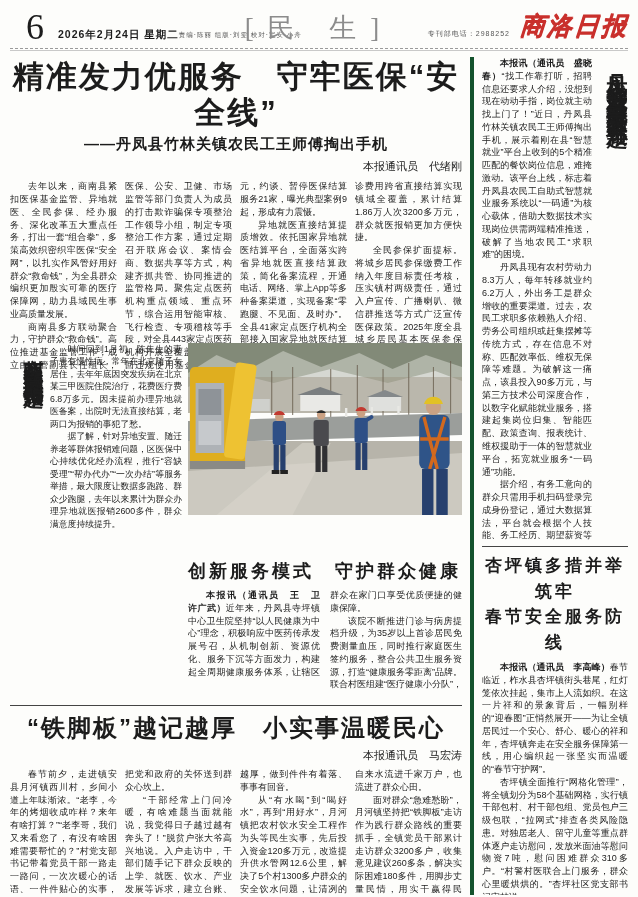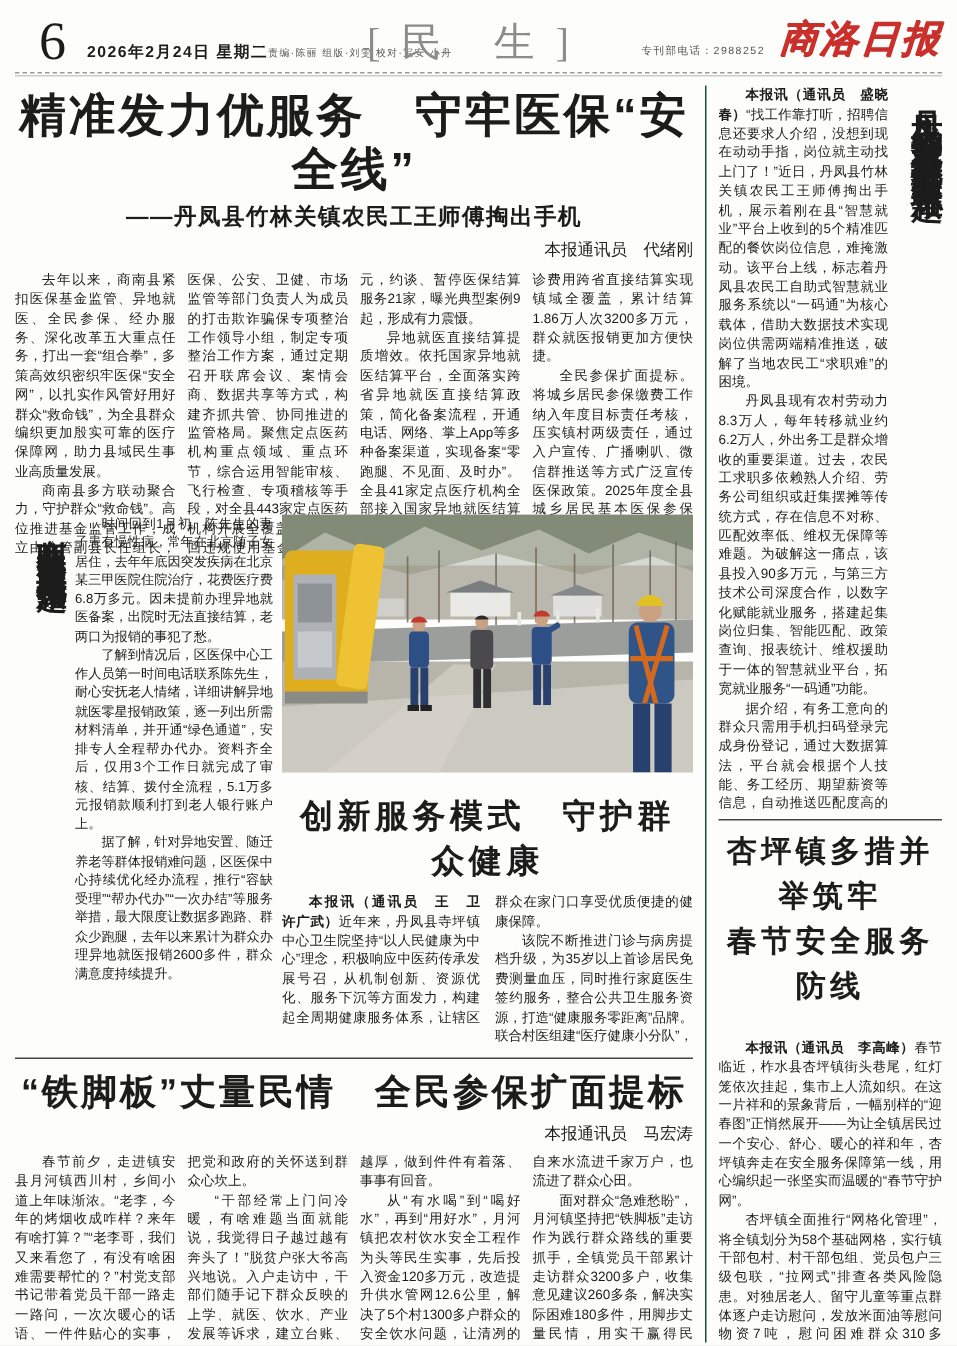--- a/index.html
+++ b/index.html
@@ -20,21 +20,21 @@
     font-size:27px;color:#8c8c8c;letter-spacing:14px;font-family:"Liberation Serif",serif;}
   .hdr-right{margin-left:auto;display:flex;align-items:flex-end;gap:10px;padding-bottom:2px;}
   .phone{font-size:7px;color:#555;letter-spacing:1px;padding-bottom:3px;}
   .masthead{font-size:25px;font-weight:bold;color:#c9302c;font-style:italic;
     letter-spacing:2px;transform:skewX(-4deg);text-shadow:0.5px 0.5px 0 #c9302c;}
   .rule-dashed{border-top:1px dashed #9a9a9a;margin:4px 0 1px 0;}
   .rule-solid{border-top:1px solid #c9c9c9;margin:0 0 6px 0;}
   
   .content{display:flex;height:838px;}
   .leftcol{width:460px;flex:none;padding-right:8px;}
-  .rightcol{flex:1;border-left:1px solid #14532d;padding-left:8px;display:flex;flex-direction:column;}
+  .rightcol{flex:1;border-left:4px solid #14532d;padding-left:8px;display:flex;flex-direction:column;}
   
   .lead{height:282px;}
   .lead h1{margin:2px 0 0 0;text-align:center;font-size:31px;letter-spacing:2px;line-height:1.15;}
   .lead h2{margin:5px 0 0 0;text-align:center;font-size:15px;letter-spacing:1px;}
   .byline{text-align:right;font-size:11px;margin:5px 0 6px 0;color:#222;}
   .cols4{columns:4;column-gap:8px;column-fill:auto;height:200px;overflow:hidden;}
   .body-txt{font-size:9px;line-height:1.42;text-align:justify;}
   .para{margin:0;text-indent:2em;}
   .intro{font-weight:bold;}
   
@@ -42,33 +42,33 @@
   .shangzhou{width:172px;flex:none;display:flex;}
   .vhead{writing-mode:vertical-rl;text-orientation:upright;font-weight:bold;
     font-size:20px;letter-spacing:2px;line-height:1.0;flex:none;height:100%;}
   .shangzhou .vhead{width:34px;margin-right:6px;}
   .shangzhou .sz-body{flex:1;height:352px;overflow:hidden;font-size:8.8px;}
   .photostack{flex:1;padding-left:6px;display:flex;flex-direction:column;}
   .photo{width:100%;height:172px;flex:none;display:block;}
   .caption{font-size:8px;line-height:1.4;text-align:justify;margin-top:4px;height:34px;overflow:hidden;color:#222;}
   
   .health{margin-top:8px;}
-  .health h3{margin:2px 0 6px 0;text-align:center;font-size:22px;letter-spacing:3px;}
+  .health h3{margin:2px 0 6px 0;font-size:18px;letter-spacing:3px;}
   .cols2{columns:2;column-gap:10px;column-fill:auto;height:112px;overflow:hidden;}
   
   .footart{border-top:1px solid #444;margin-top:4px;padding-top:6px;height:194px;}
   .footart h3{margin:0;text-align:center;font-size:24px;letter-spacing:2px;}
   .footart .byline{margin:4px 0 5px 0;}
   .footart .cols4{height:142px;}
   
   .danfeng{height:484px;display:flex;flex:none;}
   .danfeng .df-body{flex:1;overflow:hidden;height:100%;font-size:9px;}
   .danfeng .vhead{width:30px;margin-left:6px;font-size:21px;letter-spacing:3px;}
   .xingping{border-top:1px solid #444;margin-top:5px;padding-top:6px;flex:1;overflow:hidden;}
-  .xingping h3{margin:0 0 19px 0;text-align:center;font-size:20px;letter-spacing:3px;line-height:1.5;}
+  .xingping h3{margin:0 0 6px 0;text-align:center;font-size:17px;letter-spacing:3px;line-height:1.5;}
   .xp-body{height:282px;overflow:hidden;font-size:9px;}
 </style>
 </head>
 <body>
 
 <div class="page">
 
   <header class="hdr">
     <div class="pagenum">6</div>
     <div class="dateblock">
@@ -99,21 +99,20 @@
             <p class="para">全民参保扩面提标。将城乡居民参保缴费工作纳入年度目标责任考核，压实镇村两级责任，通过入户宣传、广播喇叭、微信群推送等方式广泛宣传医保政策。2025年度全县城乡居民基本医保参保21.3万人，参保率稳定在97%以上，特困人员、低保对象、监测对象等困难群体实现资助参保全覆盖，牢牢守住不发生因病规模性返贫的底线。</p>
           </div>
       </article>
 
       <div class="midrow">
 
         <article class="shangzhou">
           <div class="vhead">商州医保部门高效解决异地报销难题</div>
           <div class="sz-body body-txt">
               <p class="para">时间回到1月初。陈先生的妻子患有慢性病，常年在北京随子女居住，去年年底因突发疾病在北京某三甲医院住院治疗，花费医疗费6.8万多元。因未提前办理异地就医备案，出院时无法直接结算，老两口为报销的事犯了愁。</p>
-              <p class="para">了解到情况后，区医保中心工作人员第一时间电话联系陈先生，耐心安抚老人情绪，详细讲解异地就医零星报销政策，逐一列出所需材料清单，并开通“绿色通道”，安排专人全程帮办代办。资料齐全后，仅用3个工作日就完成了审核、结算、拨付全流程，5.1万多元报销款顺利打到老人银行账户上。</p>
               <p class="para">据了解，针对异地安置、随迁养老等群体报销难问题，区医保中心持续优化经办流程，推行“容缺受理”“帮办代办”“一次办结”等服务举措，最大限度让数据多跑路、群众少跑腿，去年以来累计为群众办理异地就医报销2600多件，群众满意度持续提升。</p>
             </div>
         </article>
 
         <div class="photostack">
           <svg class="photo" viewBox="0 0 288 172" preserveAspectRatio="none">
 
             <rect x="0" y="0" width="288" height="70" fill="#d6d8d2"></rect>
 
             <path d="M0,30 L30,12 L65,26 L100,8 L140,24 L180,10 L215,26 L250,12 L288,24 L288,0 L0,0 Z" fill="#6d7565" opacity="0.85"></path>
@@ -206,21 +205,21 @@
             <h3>创新服务模式　守护群众健康</h3>
             <div class="cols2 body-txt">
               <p class="para"><strong class="intro">本报讯（通讯员　王　卫　许广武）</strong><span>近年来，丹凤县寺坪镇中心卫生院坚持“以人民健康为中心”理念，积极响应中医药传承发展号召，从机制创新、资源优化、服务下沉等方面发力，构建起全周期健康服务体系，让辖区群众在家门口享受优质便捷的健康保障。</span></p>
             <p class="para">该院不断推进门诊与病房提档升级，为35岁以上首诊居民免费测量血压，同时推行家庭医生签约服务，整合公共卫生服务资源，打造“健康服务零距离”品牌。联合村医组建“医疗健康小分队”，走村入户，上门为行动不便的老人体检，为慢性病高危人群建立健康档案，开展每季度一次的上门随访巡诊，建立“一人一案”管理服务，实现从“被动治疗”到“主动管护”的转变。</p>
               </div>
           </article>
         </div>
       </div>
 
       <article class="footart">
-        <h3>“铁脚板”丈量民情　全民参保扩面提标</h3>
+        <h3>“铁脚板”越记越厚　小实事温暖民心</h3>
         <div class="byline">本报通讯员　马宏涛</div>
         <div class="cols4 body-txt">
             <p class="para">春节前夕，走进镇安县月河镇西川村，乡间小道上年味渐浓。“老李，今年的烤烟收成咋样？来年有啥打算？”“老李哥，我们又来看您了，有没有啥困难需要帮忙的？”村党支部书记带着党员干部一路走一路问，一次次暖心的话语、一件件贴心的实事，把党和政府的关怀送到群众心坎上。</p>
             <p class="para">“干部经常上门问冷暖，有啥难题当面就能说，我觉得日子越过越有奔头了！”脱贫户张大爷高兴地说。入户走访中，干部们随手记下群众反映的上学、就医、饮水、产业发展等诉求，建立台账、逐项销号，“民情日记”越记越厚，做到件件有着落、事事有回音。</p>
             <p class="para">从“有水喝”到“喝好水”，再到“用好水”，月河镇把农村饮水安全工程作为头等民生实事，先后投入资金120多万元，改造提升供水管网12.6公里，解决了5个村1300多户群众的安全饮水问题，让清冽的自来水流进千家万户，也流进了群众心田。</p>
             <p class="para">面对群众“急难愁盼”，月河镇坚持把“铁脚板”走访作为践行群众路线的重要抓手，全镇党员干部累计走访群众3200多户，收集意见建议260多条，解决实际困难180多件，用脚步丈量民情，用实干赢得民心，绘就了一幅干群同心、共建家园的温暖画卷。</p>
           </div>
       </article>
     </div>
 

